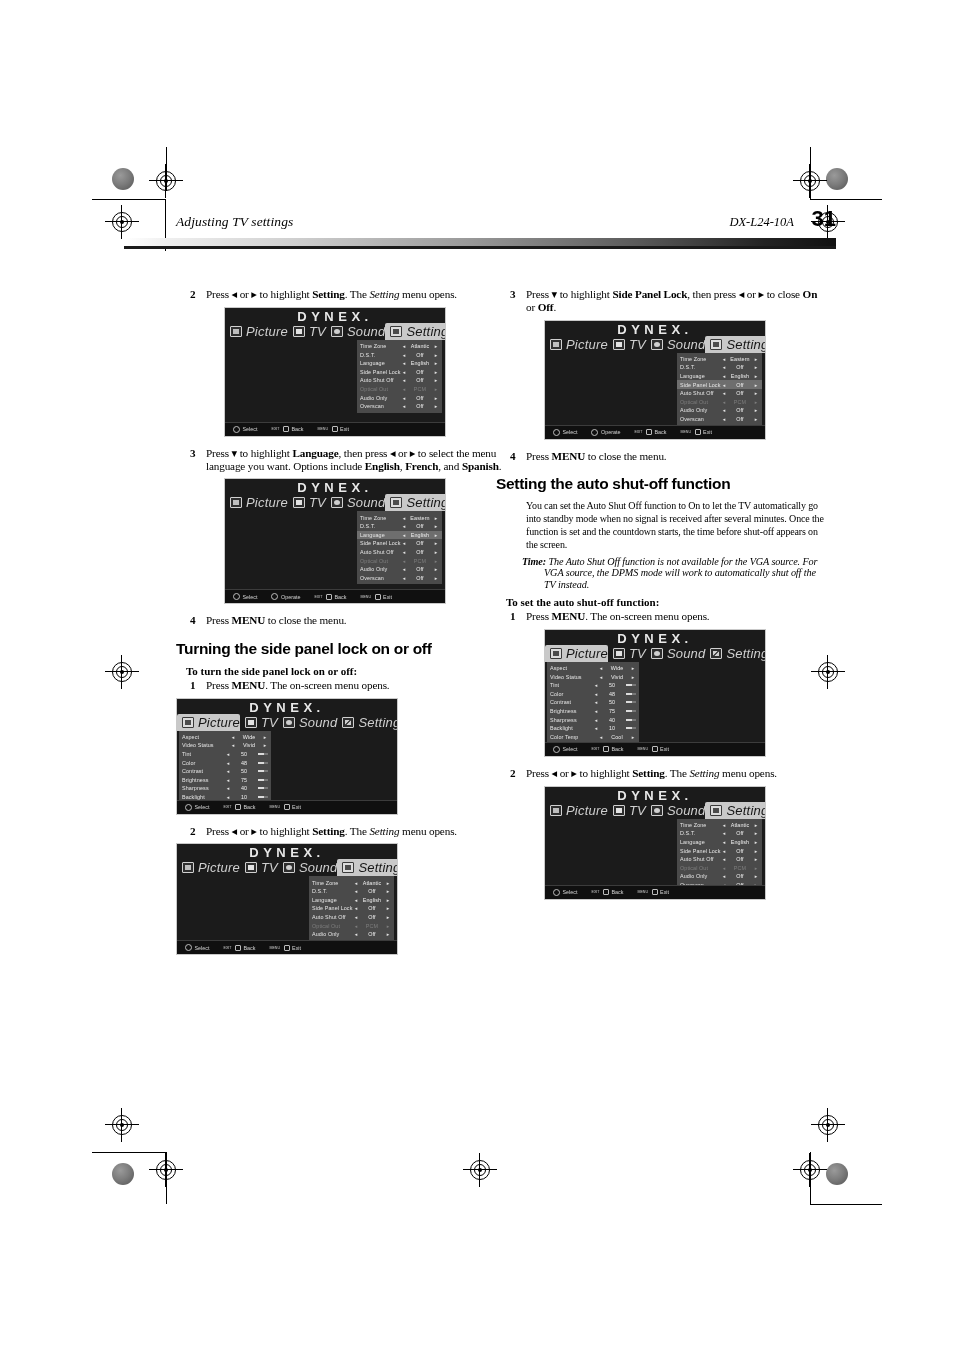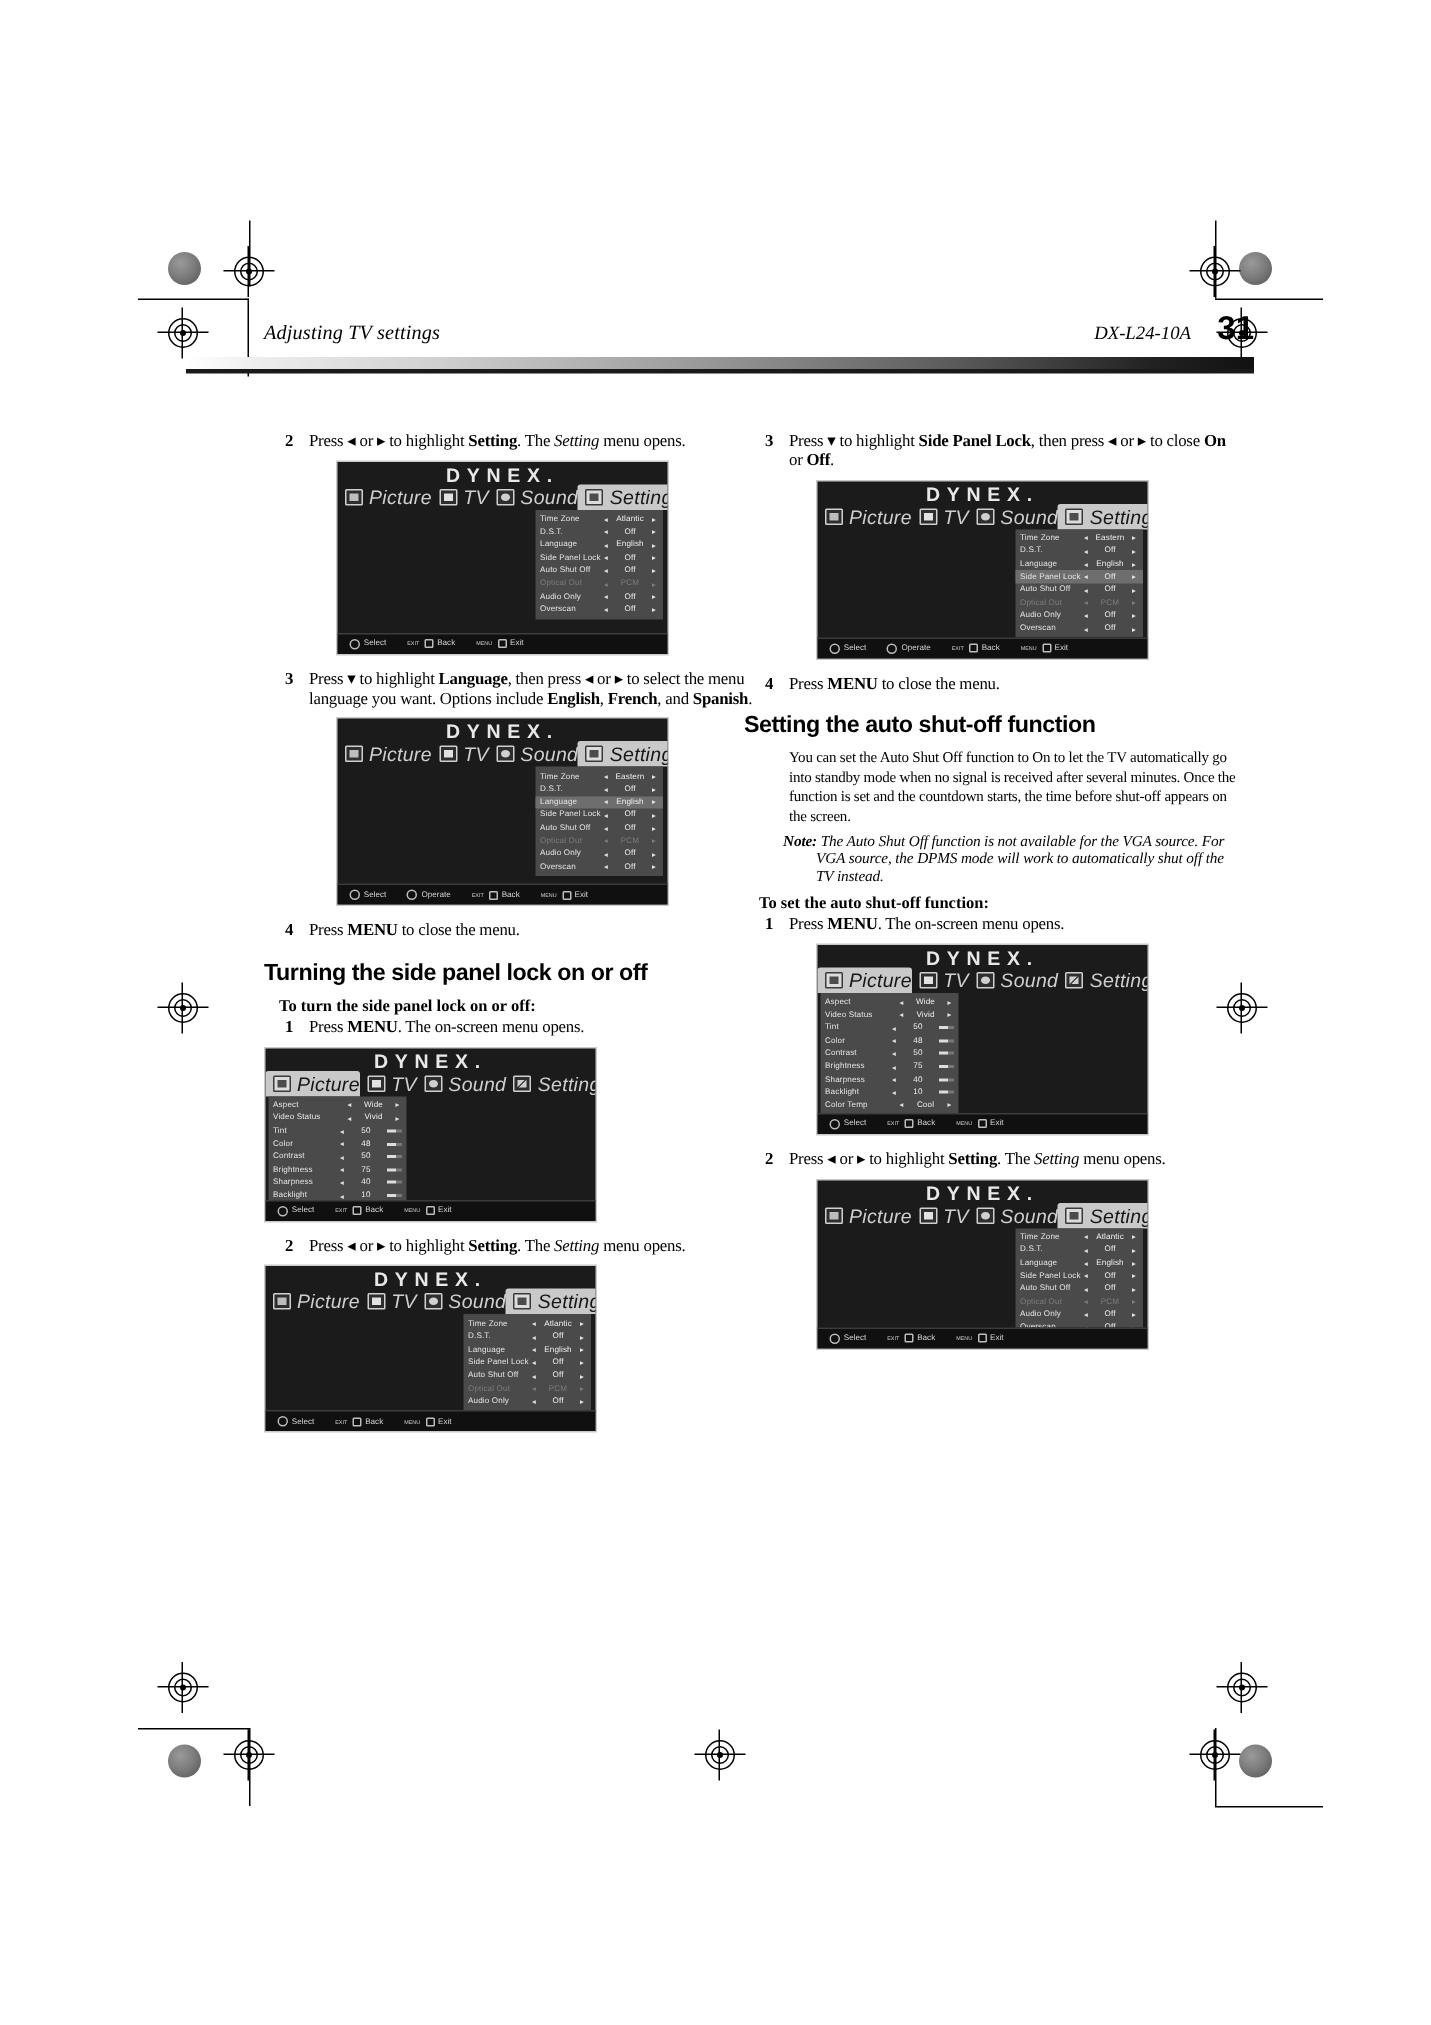--- a/index.html
+++ b/index.html
@@ -889,21 +889,21 @@
     </div>
   </div>
 
   <div class="step">
     <span class="num">4</span><span>Press </span><b>MENU</b><span> to close the menu.</span>
   </div>
 
   <h2 class="sectionhead">Setting the auto shut-off function</h2>
   <p class="bodytext">You can set the Auto Shut Off function to On to let the TV automatically go into standby mode when no signal is received after several minutes. Once the function is set and the countdown starts, the time before shut-off appears on the screen.</p>
 
-  <p class="notetext"><b>Note:</b><span> The Auto Shut Off function is not available for the VGA source. For VGA source, the DPMS mode will work to automatically shut off the TV instead.</span></p>
+  <p class="notetext"><b>Time:</b><span> The Auto Shut Off function is not available for the VGA source. For VGA source, the DPMS mode will work to automatically shut off the TV instead.</span></p>
 
   <p class="subhead">To set the auto shut-off function:</p>
 
   <div class="step">
     <span class="num">1</span><span>Press </span><b>MENU</b><span>. The on-screen menu opens.</span>
   </div>
 
   <div class="osd-wrap" style="width:222px; margin-left:48px;">
     <div class="osd" style="height:126px;">
       <div class="brand"><span>DYNEX</span><span class="dot">.</span></div>

